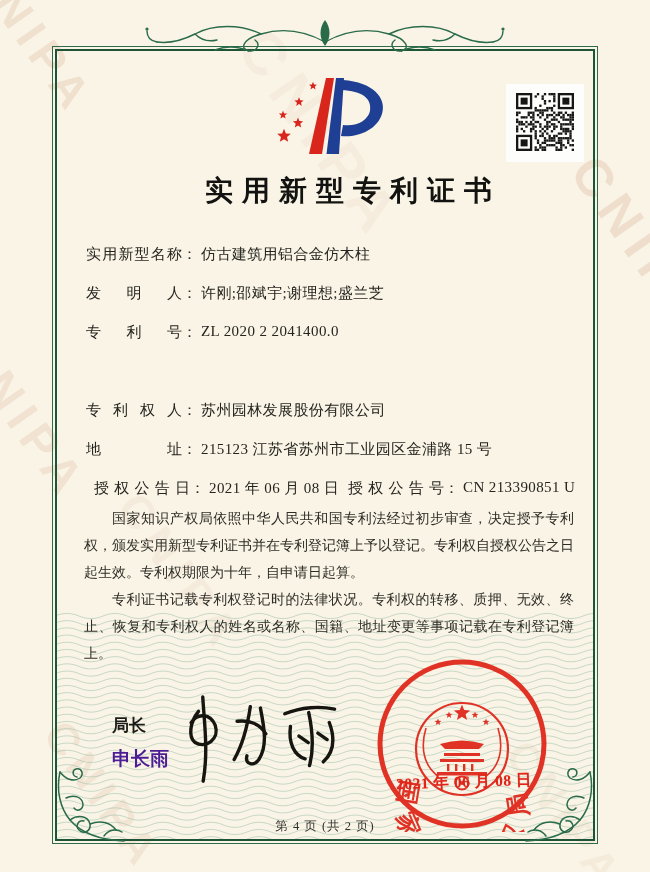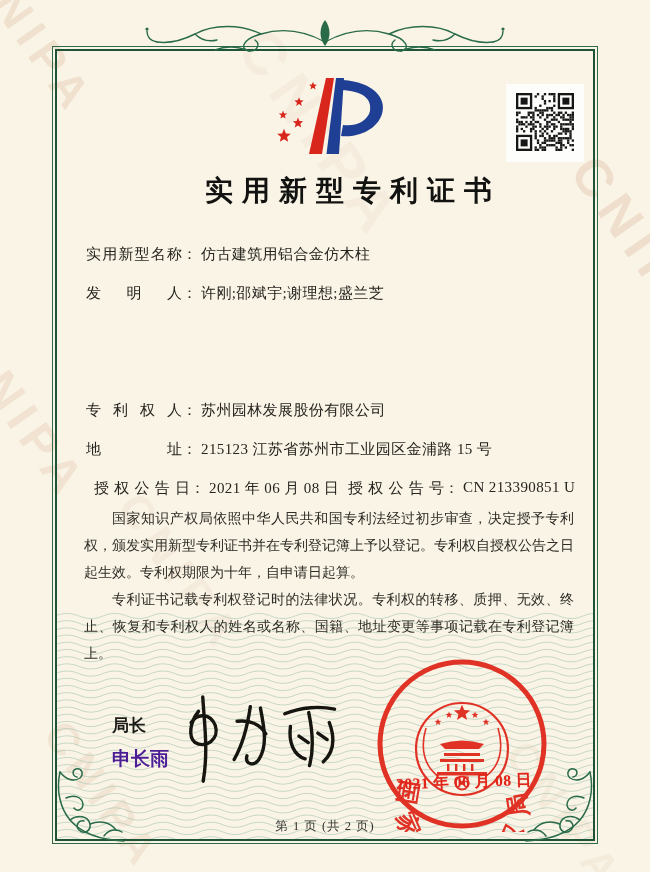--- a/index.html
+++ b/index.html
@@ -386,20 +386,23 @@
   </div>
 
   <div class="title">实用新型专利证书</div>
 
   <div class="row r0">
     <span class="lbl">实用新型名称</span><span class="colon">：</span><span class="val">仿古建筑用铝合金仿木柱</span>
   </div>
   <div class="row r1">
     <span class="lbl">发明人</span><span class="colon">：</span><span class="val">许刚;邵斌宇;谢理想;盛兰芝</span>
   </div>
+  <div class="row r2">
+    <span class="lbl">专利号</span><span class="colon">：</span><span class="val">ZL 2020 2 2041400.0</span>
+  </div>
   <div class="row r4">
     <span class="lbl">专利权人</span><span class="colon">：</span><span class="val">苏州园林发展股份有限公司</span>
   </div>
   <div class="row r5">
     <span class="lbl">地址</span><span class="colon">：</span><span class="val">215123 江苏省苏州市工业园区金浦路 15 号</span>
   </div>
   <div class="row r6">
     <span>
       <span class="lbl">授权公告日</span><span class="colon">：</span><span class="val">2021 年 06 月 08 日</span>
     </span>
@@ -455,15 +458,15 @@
         <polygon points="75.0,55.4 75.9,57.7 78.4,57.9 76.5,59.5 77.1,61.9 75.0,60.6 72.9,61.9 73.5,59.5 71.6,57.9 74.1,57.7"></polygon>
         <polygon points="101.0,55.4 101.9,57.7 104.4,57.9 102.5,59.5 103.1,61.9 101.0,60.6 98.9,61.9 99.5,59.5 97.6,57.9 100.1,57.7"></polygon>
         <polygon points="112.0,62.4 112.9,64.7 115.4,64.9 113.5,66.5 114.1,68.9 112.0,67.6 109.9,68.9 110.5,66.5 108.6,64.9 111.1,64.7"></polygon>
       </g>
     <text font-size="24" font-weight="bold" fill="#e02418" letter-spacing="13" font-family="Liberation Serif,serif">
       <textPath href="#sealArc" startOffset="50%" text-anchor="middle">国家知识产权局</textPath>
     </text>
   </svg>
   <div class="seal-date">2021 年 06 月 08 日</div>
 
-  <div class="footer">第 1 页 (共 2 页)</div>
+  <div class="footer">第 4 页 (共 2 页)</div>
 
 </div>
 
 </body></html>

